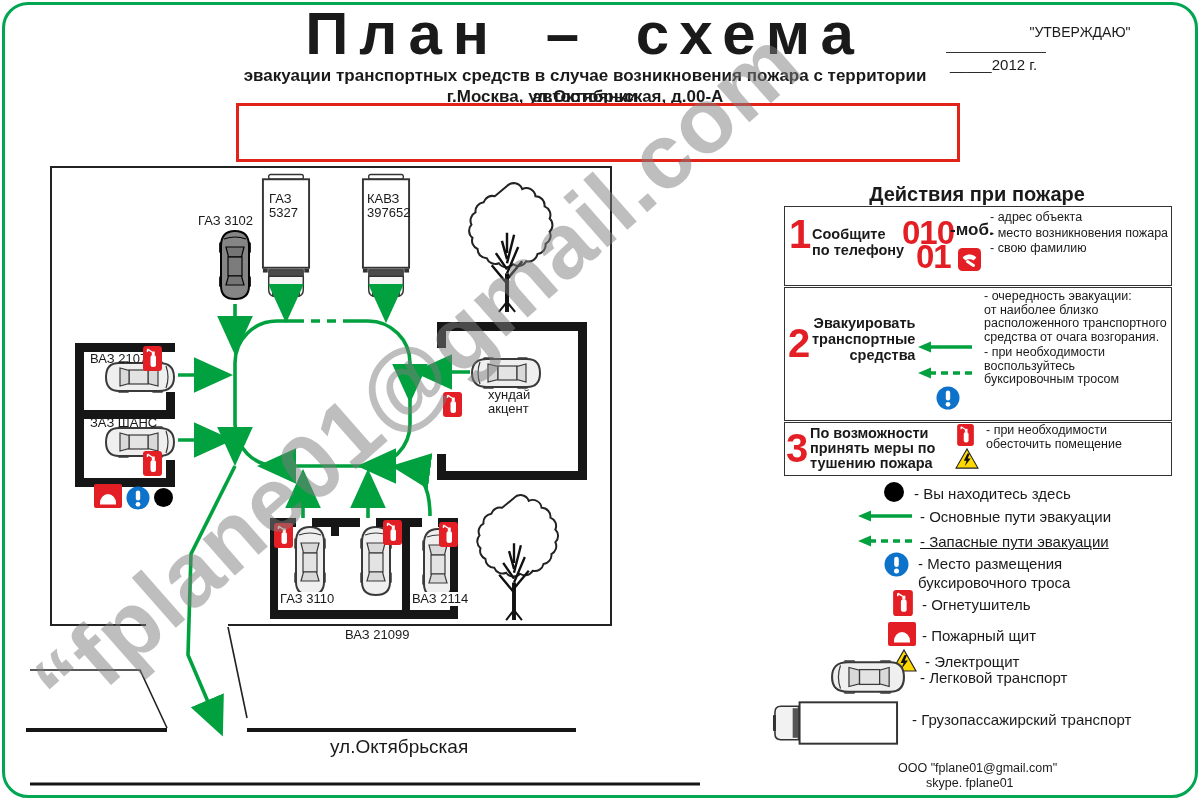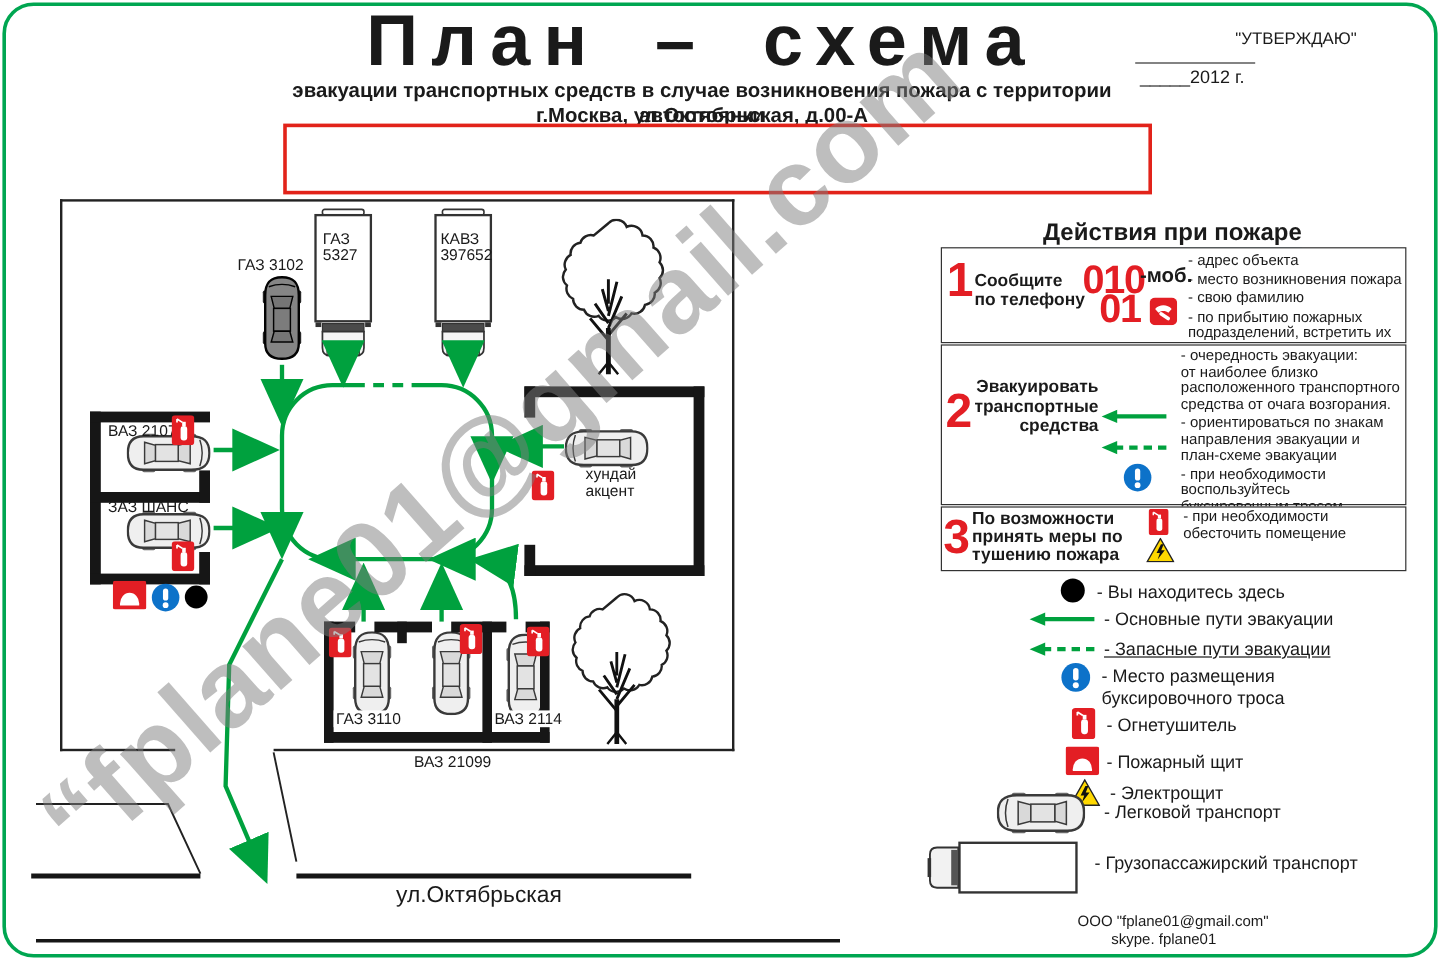--- a/index.html
+++ b/index.html
@@ -281,22 +281,20 @@
 <div class="phone-big" style="left:902px;top:200px;margin-top:16px;">010</div>
 <div class="abs b" style="left:950px;top:220px;font-size:17px;">-моб.</div>
 <div class="phone-big" style="left:916px;top:240px;">01</div>
 <svg class="icon" style="left:958px;top:248px;" width="23" height="23">
     <use href="#phone"></use>
   </svg>
 <div class="bullets" style="left:990px;top:211px;width:180px;">
   <div>- адрес объекта</div>
   <div>- место возникновения пожара</div>
   <div>- свою фамилию</div>
-  <div>- по прибытию пожарных
-подразделений, встретить их</div>
 </div>
 
 <div class="panel-row" style="left:784px;top:287px;width:386px;height:132px;"></div>
 <div class="num" style="left:788px;top:323px;">2</div>
 <div class="rowlabel" style="left:812px;top:315px;text-align:right;">Эвакуировать
 транспортные
 средства</div>
 <svg class="icon" style="left:916px;top:340px;" width="58" height="14">
     <use href="#arrow-l"></use>
   </svg>
@@ -304,23 +302,20 @@
     <use href="#arrow-l-d"></use>
   </svg>
 <svg class="icon" style="left:936px;top:386px;" width="24" height="24">
     <use href="#blue-excl"></use>
   </svg>
 <div class="bullets" style="left:984px;top:290px;width:186px;">
   <div>- очередность эвакуации:
 от наиболее близко
 расположенного транспортного
 средства от очага возгорания.</div>
-  <div>- ориентироваться по знакам
-направления эвакуации и
-план-схеме эвакуации</div>
   <div>- при необходимости
 воспользуйтесь
 буксировочным тросом</div>
 </div>
 
 <div class="panel-row" style="left:784px;top:422px;width:386px;height:52px;"></div>
 <div class="num" style="left:786px;top:428px;">3</div>
 <div class="rowlabel" style="left:810px;top:426px;line-height:15px;">По возможности
 принять меры по
 тушению пожара</div>

